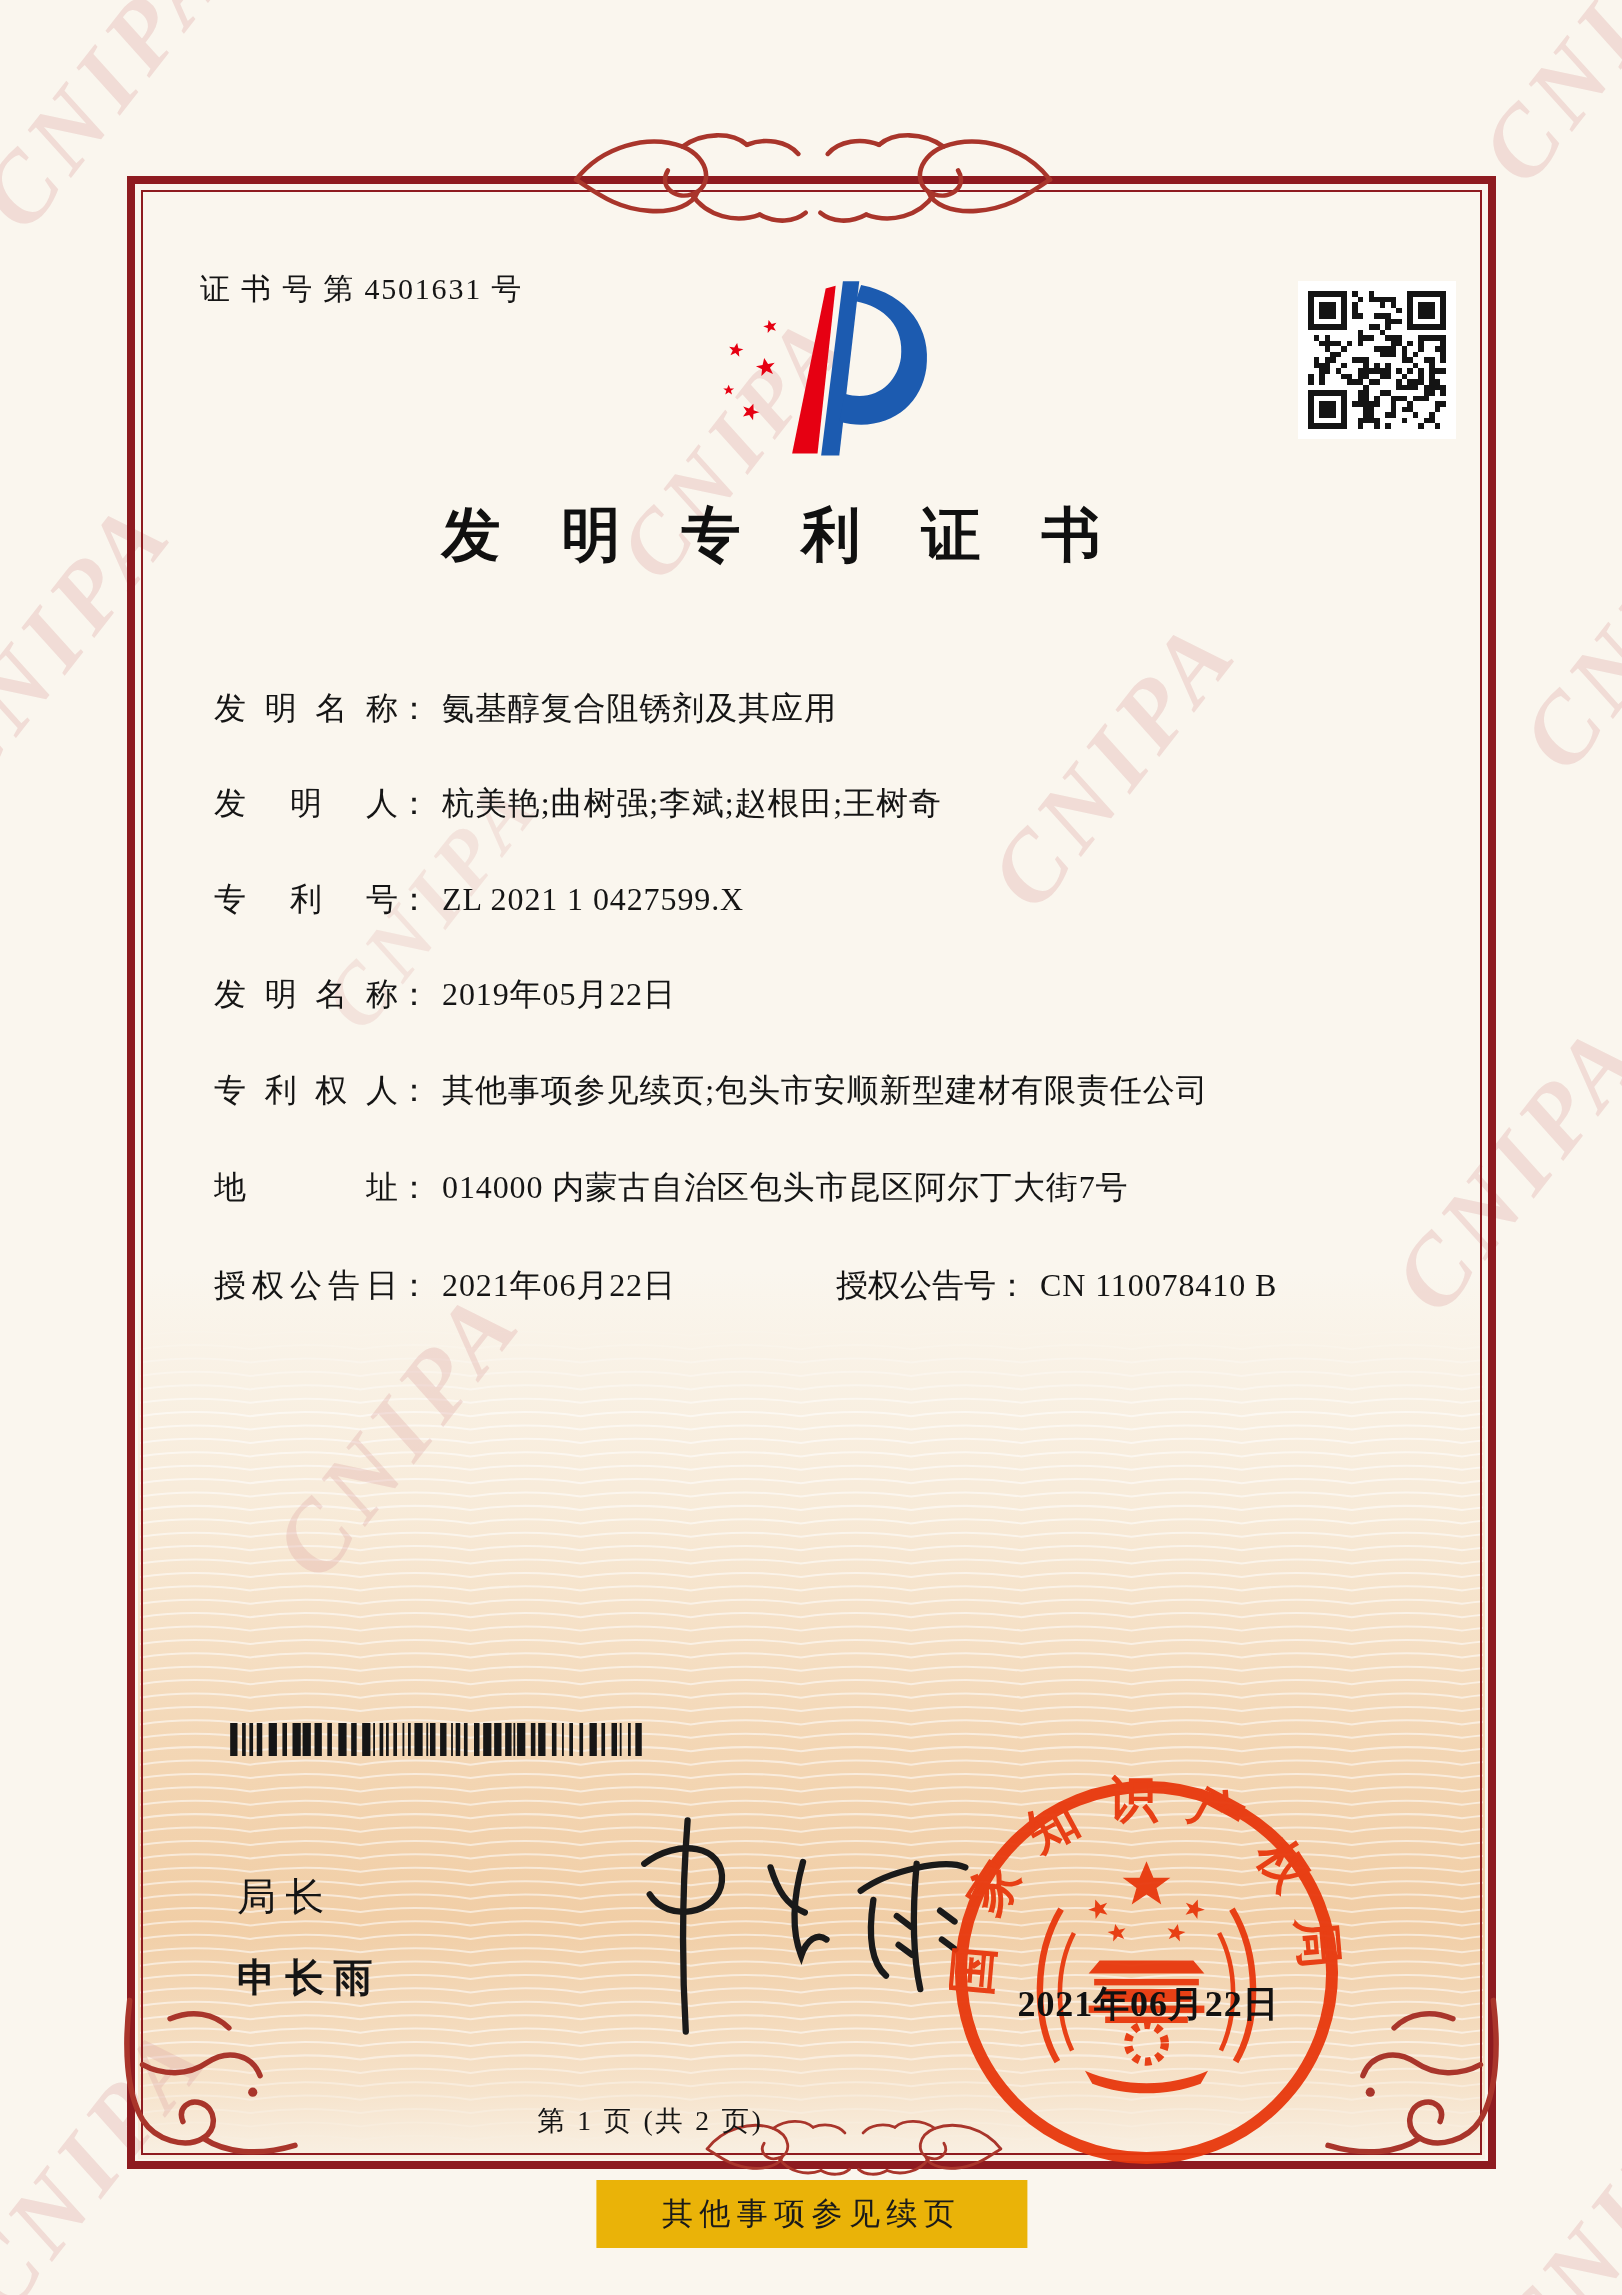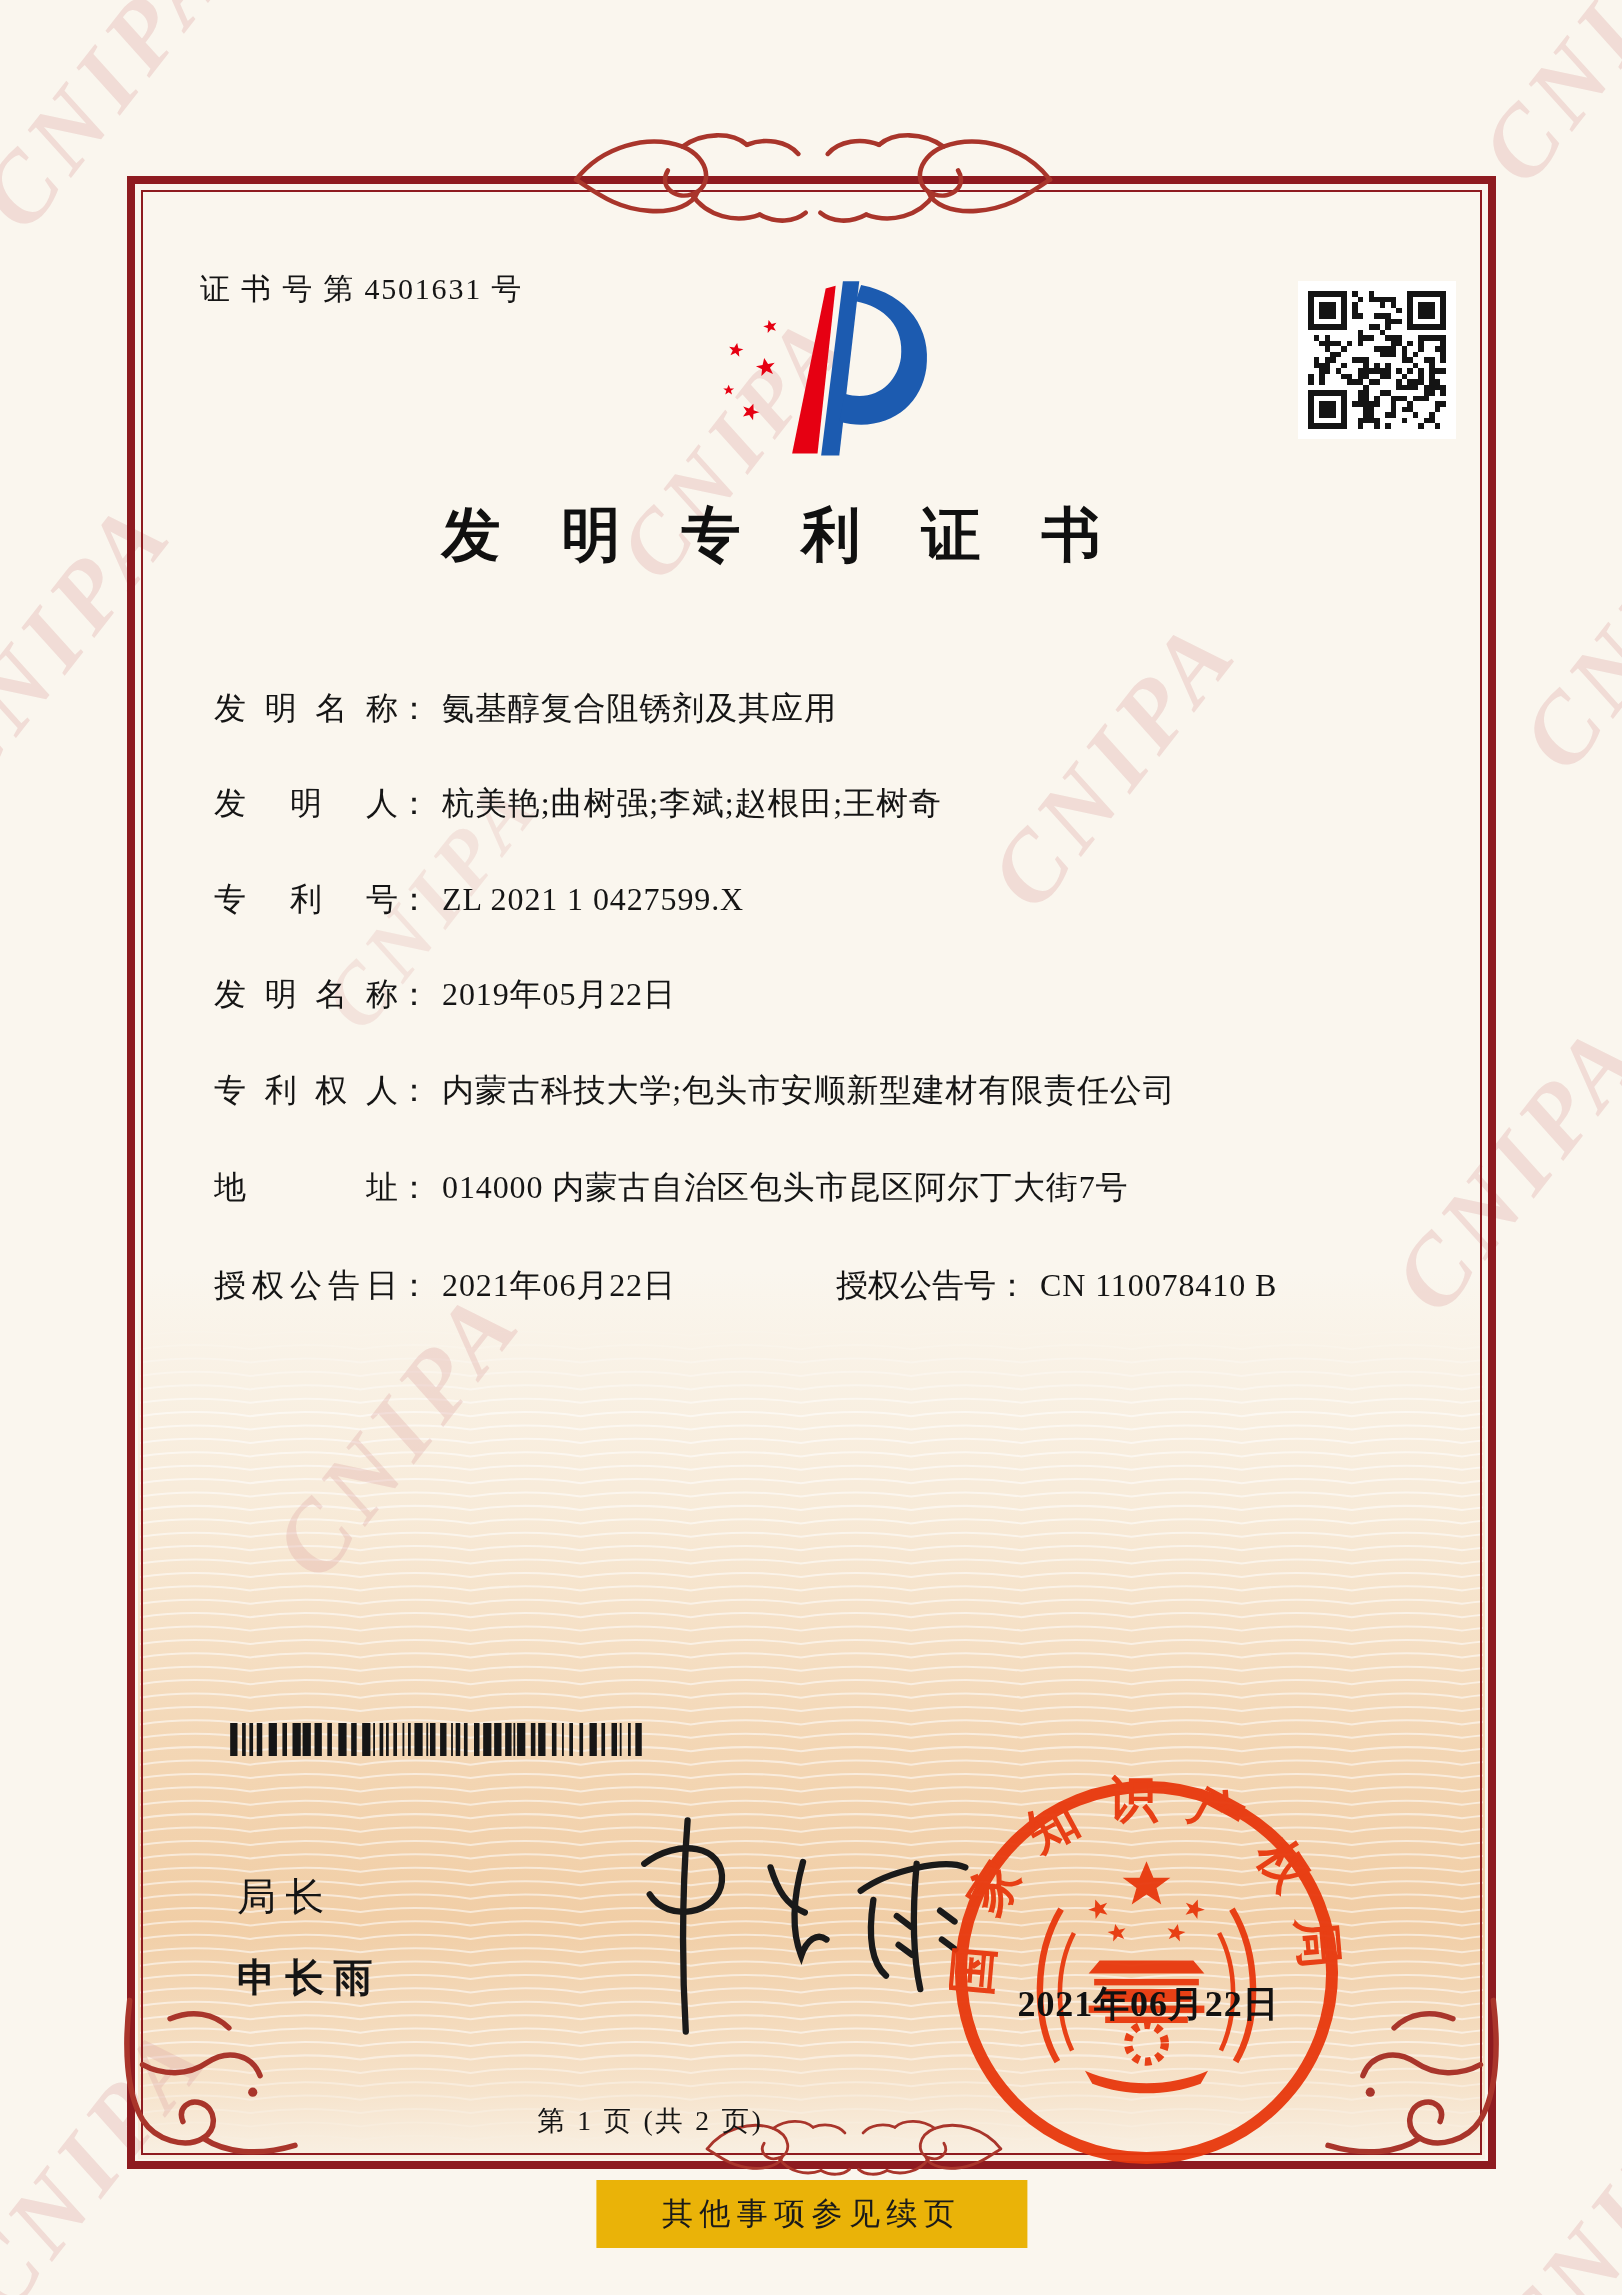--- a/index.html
+++ b/index.html
@@ -407,21 +407,21 @@
 <div class="row r2">
   <span class="lab">发明人</span><span>：</span><span class="val">杭美艳;曲树强;李斌;赵根田;王树奇</span>
 </div>
 <div class="row r3">
   <span class="lab">专利号</span><span>：</span><span class="val">ZL 2021 1 0427599.X</span>
 </div>
 <div class="row r4">
   <span class="lab">发明名称</span><span>：</span><span class="val">2019年05月22日</span>
 </div>
 <div class="row r5">
-  <span class="lab">专利权人</span><span>：</span><span class="val">内蒙古科技大学;包头市安顺新型建材有限责任公司</span>
+  <span class="lab">专利权人</span><span>：</span><span class="val">其他事项参见续页;包头市安顺新型建材有限责任公司</span>
 </div>
 <div class="row r6">
   <span class="lab">地址</span><span>：</span><span class="val">014000 内蒙古自治区包头市昆区阿尔丁大街7号</span>
 </div>
 <div class="row r7">
   <span class="lab">授权公告日</span><span>：</span><span class="val">2021年06月22日</span>
   <span class="grant">
     <span>授权公告号</span><span>：</span><span class="val">CN 110078410 B</span>
   </span>
 </div>

